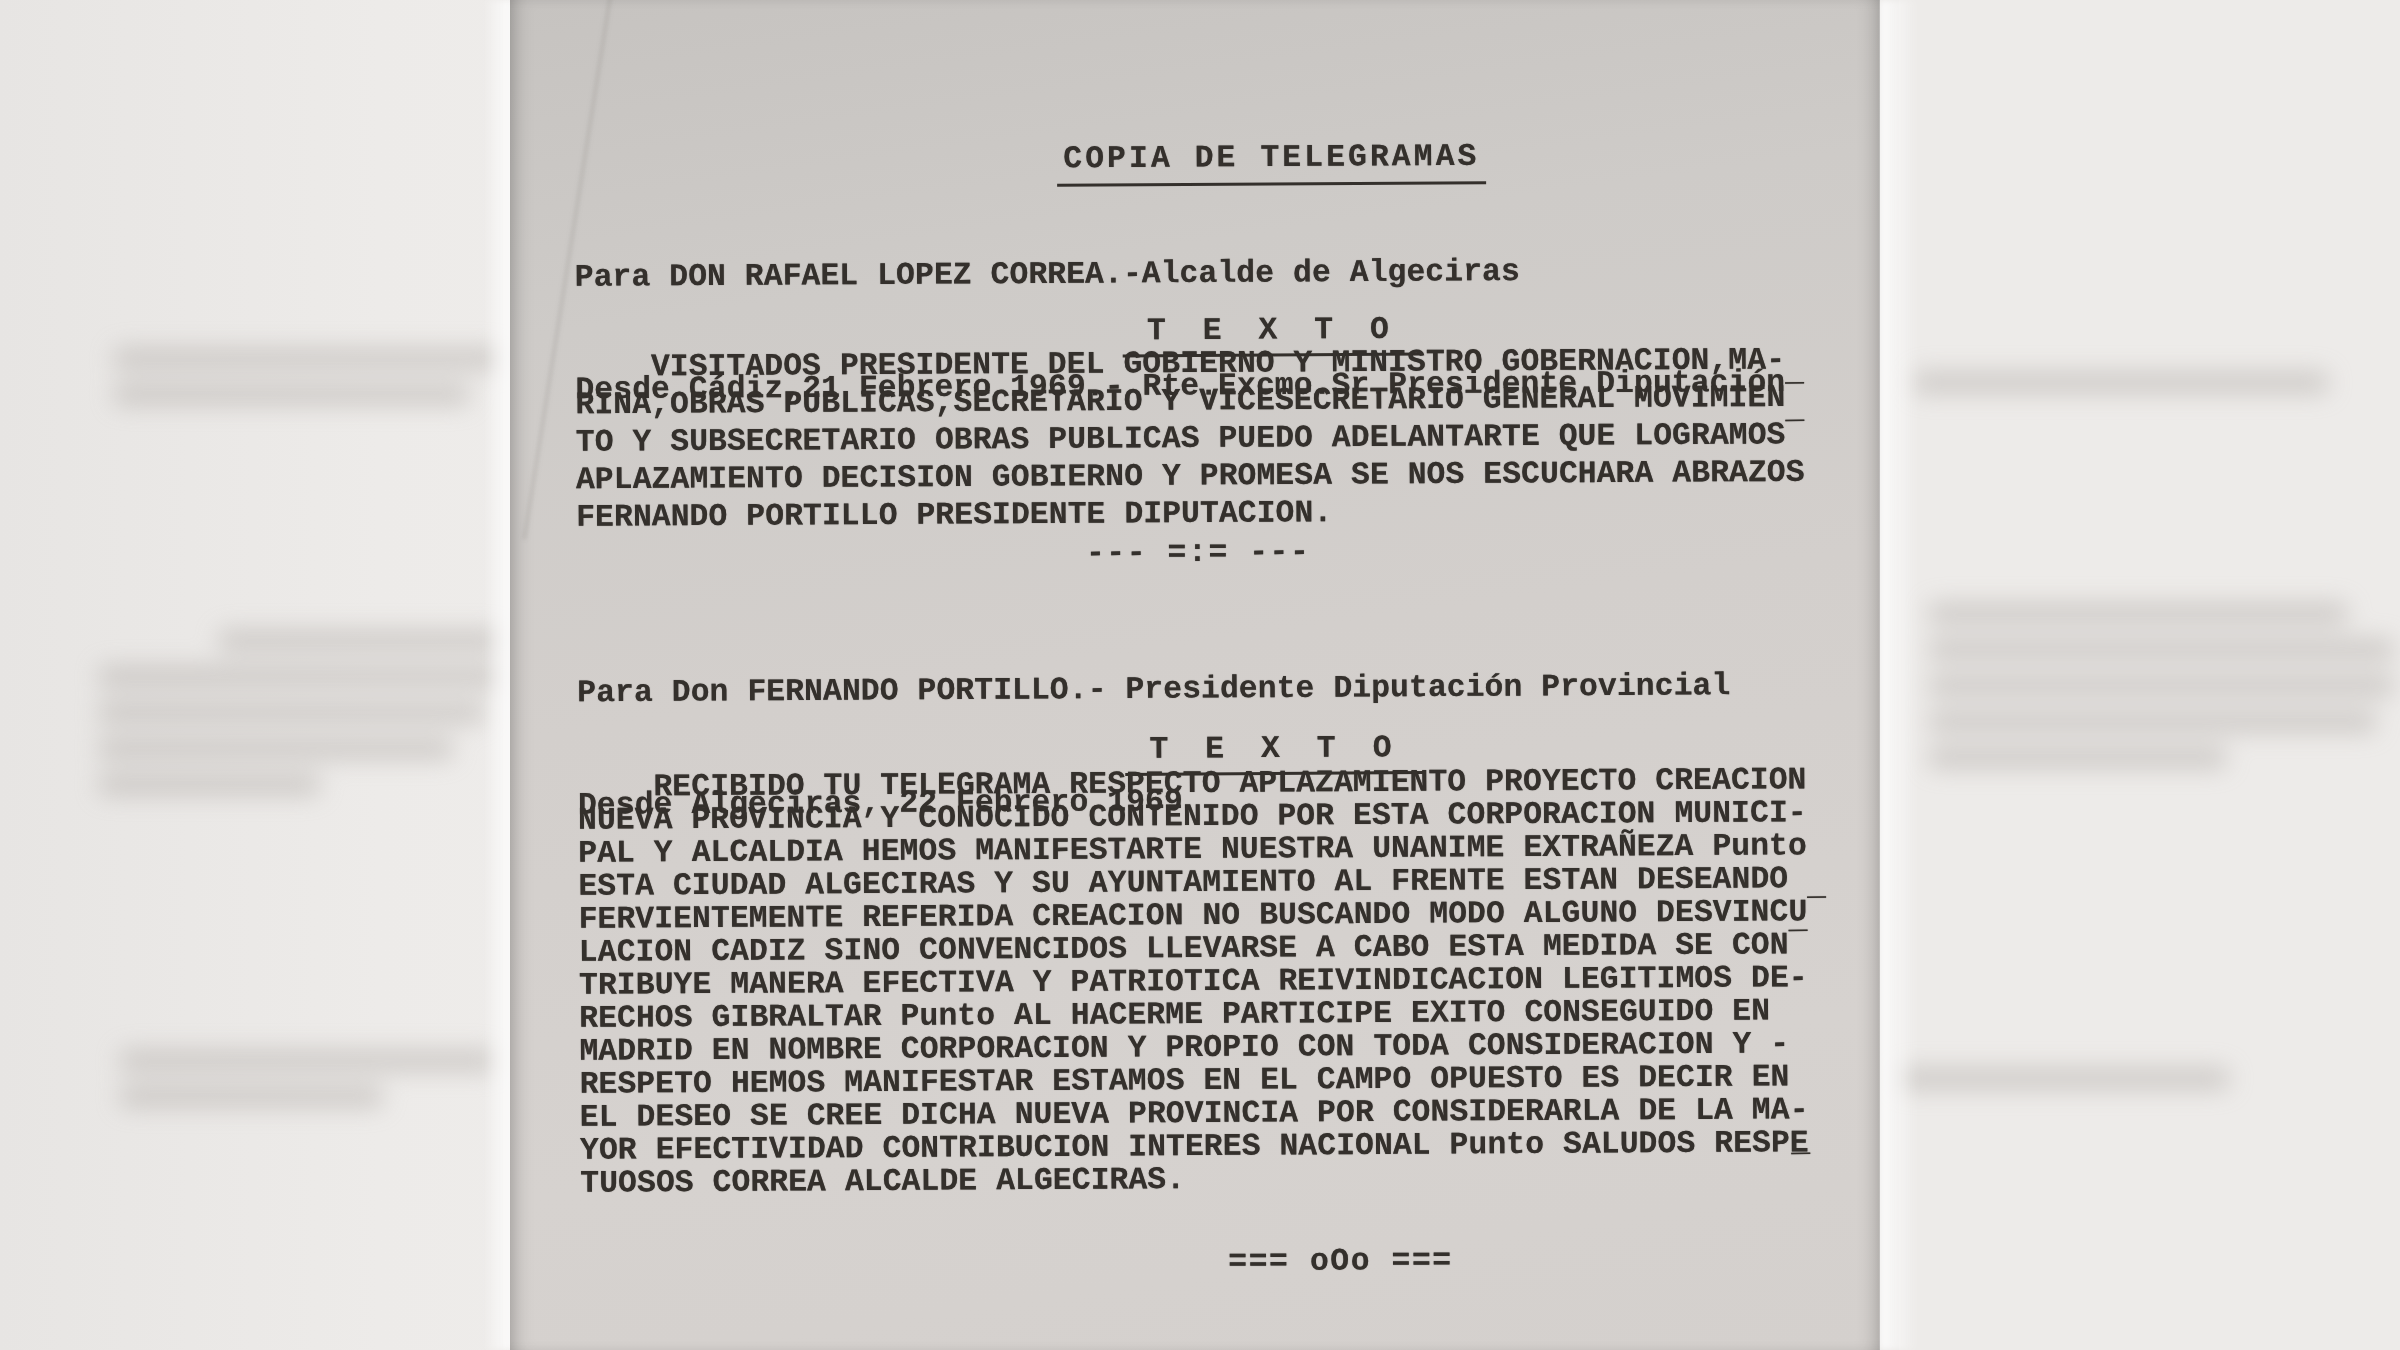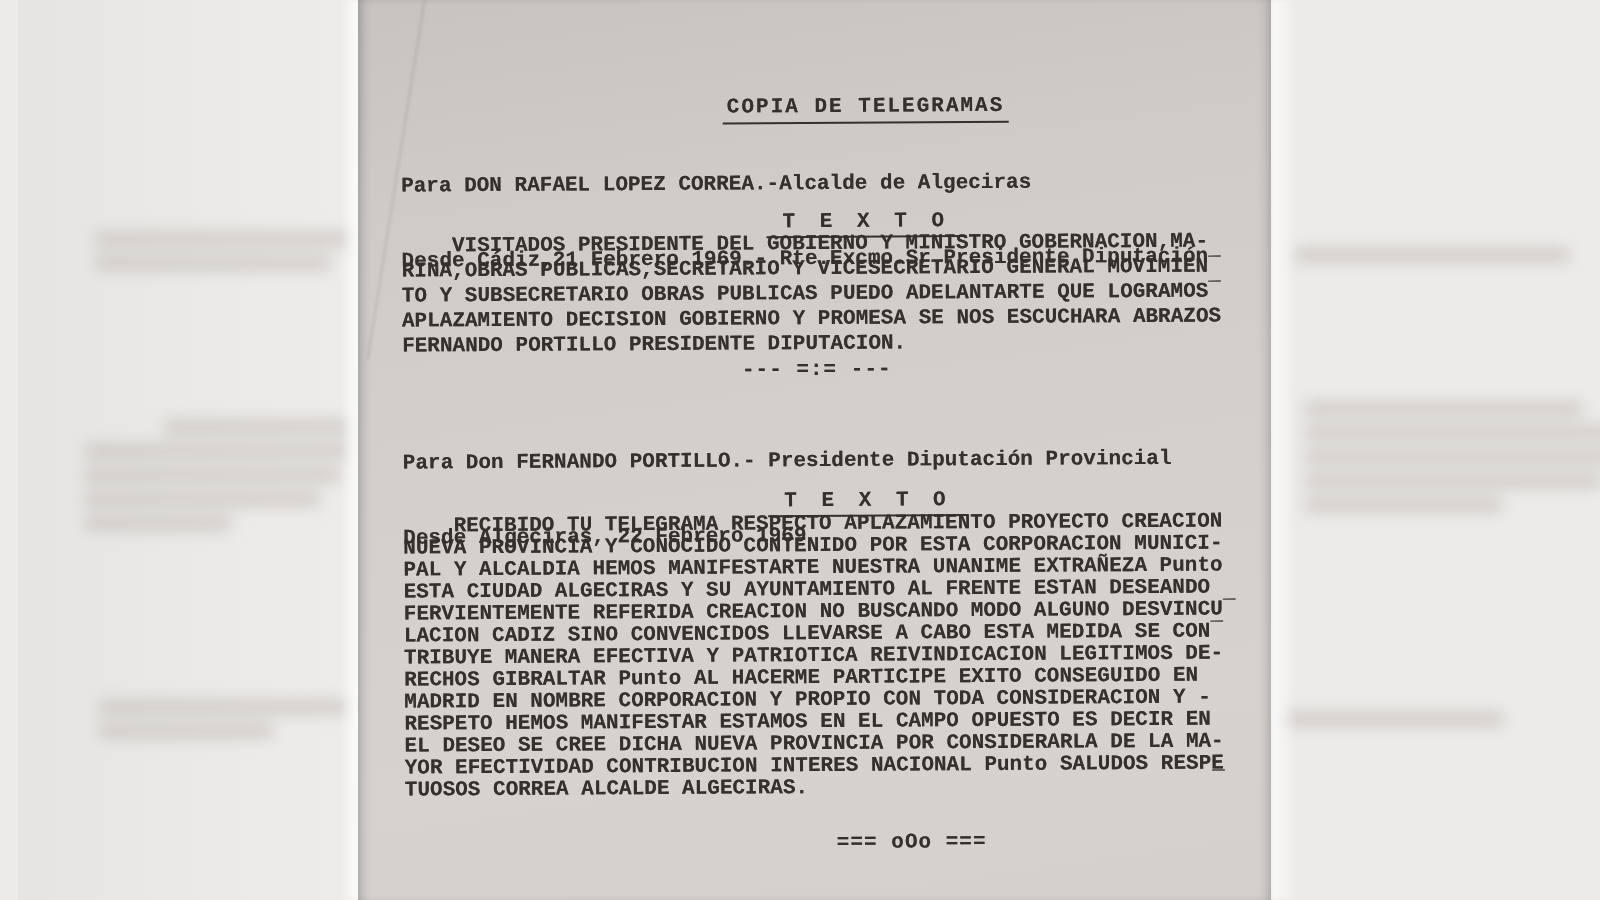--- a/index.html
+++ b/index.html
@@ -2,21 +2,21 @@
 <html><head>
 <meta charset="utf-8">
 <style>
   html, body {
     margin: 0; padding: 0;
     width: 1600px; height: 900px;
     overflow: hidden;
     background: #edebe9;
     font-family: "Liberation Mono", "DejaVu Sans Mono", monospace;
   }
-  .stage { position: relative; width: 1266px; height: 900px; margin-left: 18px; }
+  .stage { position: relative; width: 1266px; height: 900px; }
 
   
   .backdrop {
     position: absolute; inset: 0;
     background: linear-gradient(90deg, #e7e5e3 0%, #edebe9 20%, #f0eeec 46%, #efedeb 60%, #eae8e6 100%);
   }
   .edge-glow-left {
     position: absolute; top: 0; height: 900px; left: 322px; width: 20px;
     background: linear-gradient(90deg, rgba(255,255,255,0), rgba(255,255,255,0.9));
     filter: blur(2px);

